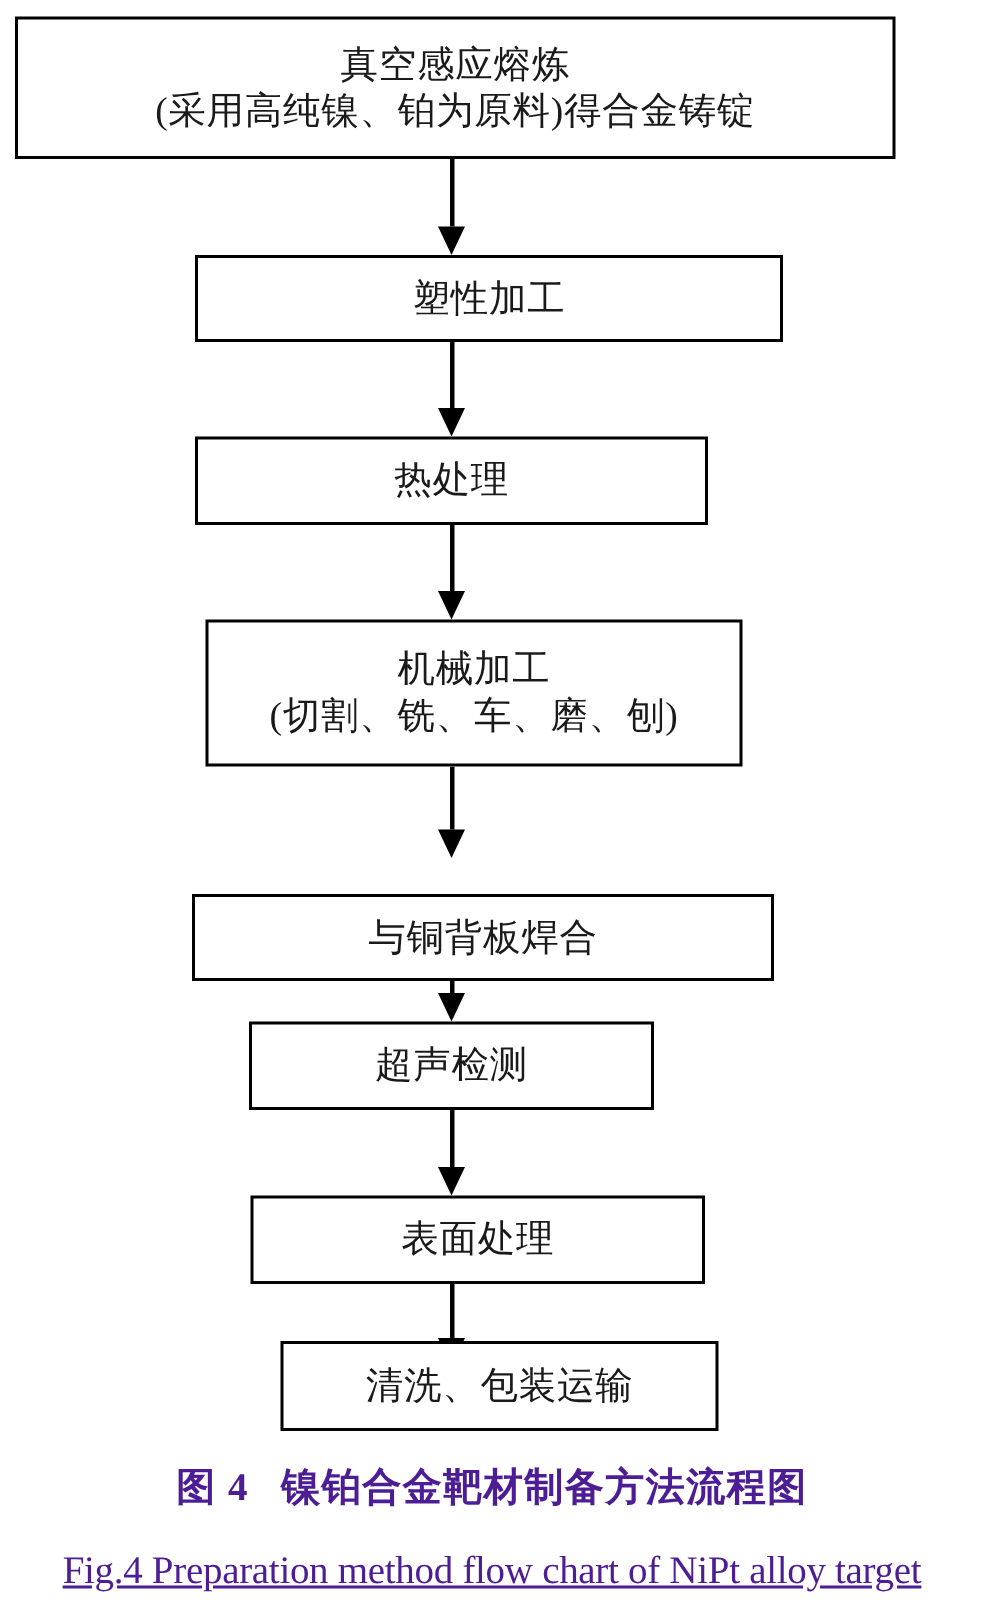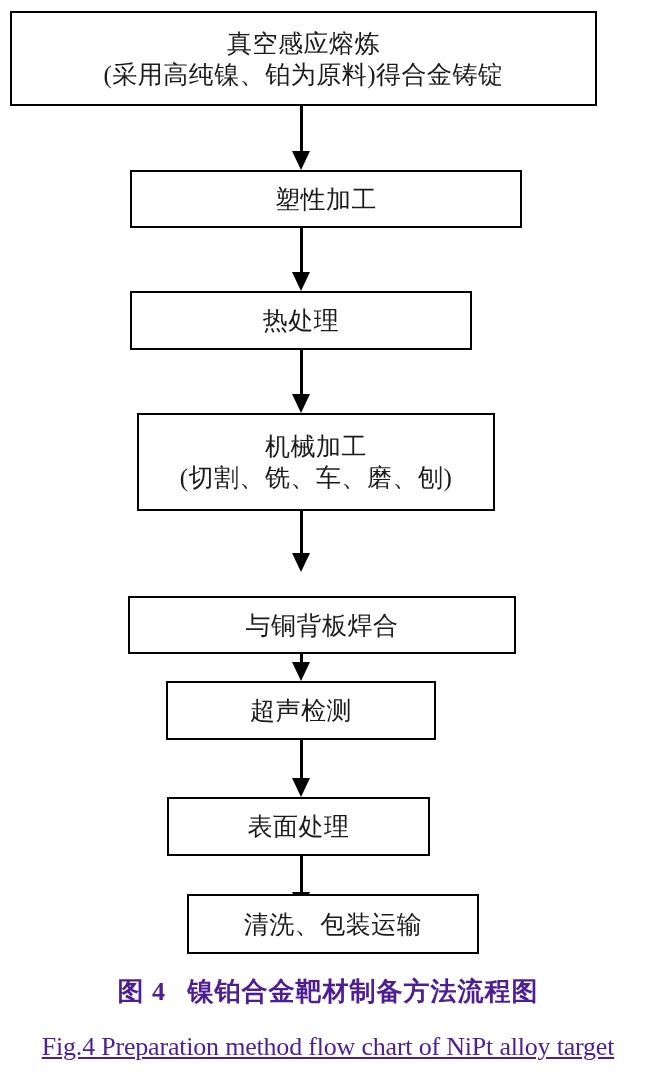--- a/index.html
+++ b/index.html
@@ -141,21 +141,21 @@
 
   <div class="node" id="node-6" style="left:166px; top:681px; width:270px; height:59px;">
     <span class="line">超声检测</span>
   </div>
 
   <div class="arrow" style="left:292px; top:740px; width:18px; height:57px;">
     <div class="shaft" style="height:40px;"></div>
     <div class="head" style="top:38px;"></div>
   </div>
 
-  <div class="node" id="node-7" style="left:167px; top:797px; width:263px; height:59px;">
+  <div class="node" id="node-7" style="left:167px; top:797px; width:303px; height:59px;">
     <span class="line">表面处理</span>
   </div>
 
   <div class="arrow" style="left:292px; top:856px; width:18px; height:58px;">
     <div class="shaft" style="height:38px;"></div>
     <div class="head" style="top:36px;"></div>
   </div>
 
   <div class="node" id="node-8" style="left:155px; top:894px; width:292px; height:60px;margin-left:32px;">
     <span class="line">清洗、包装运输</span>

